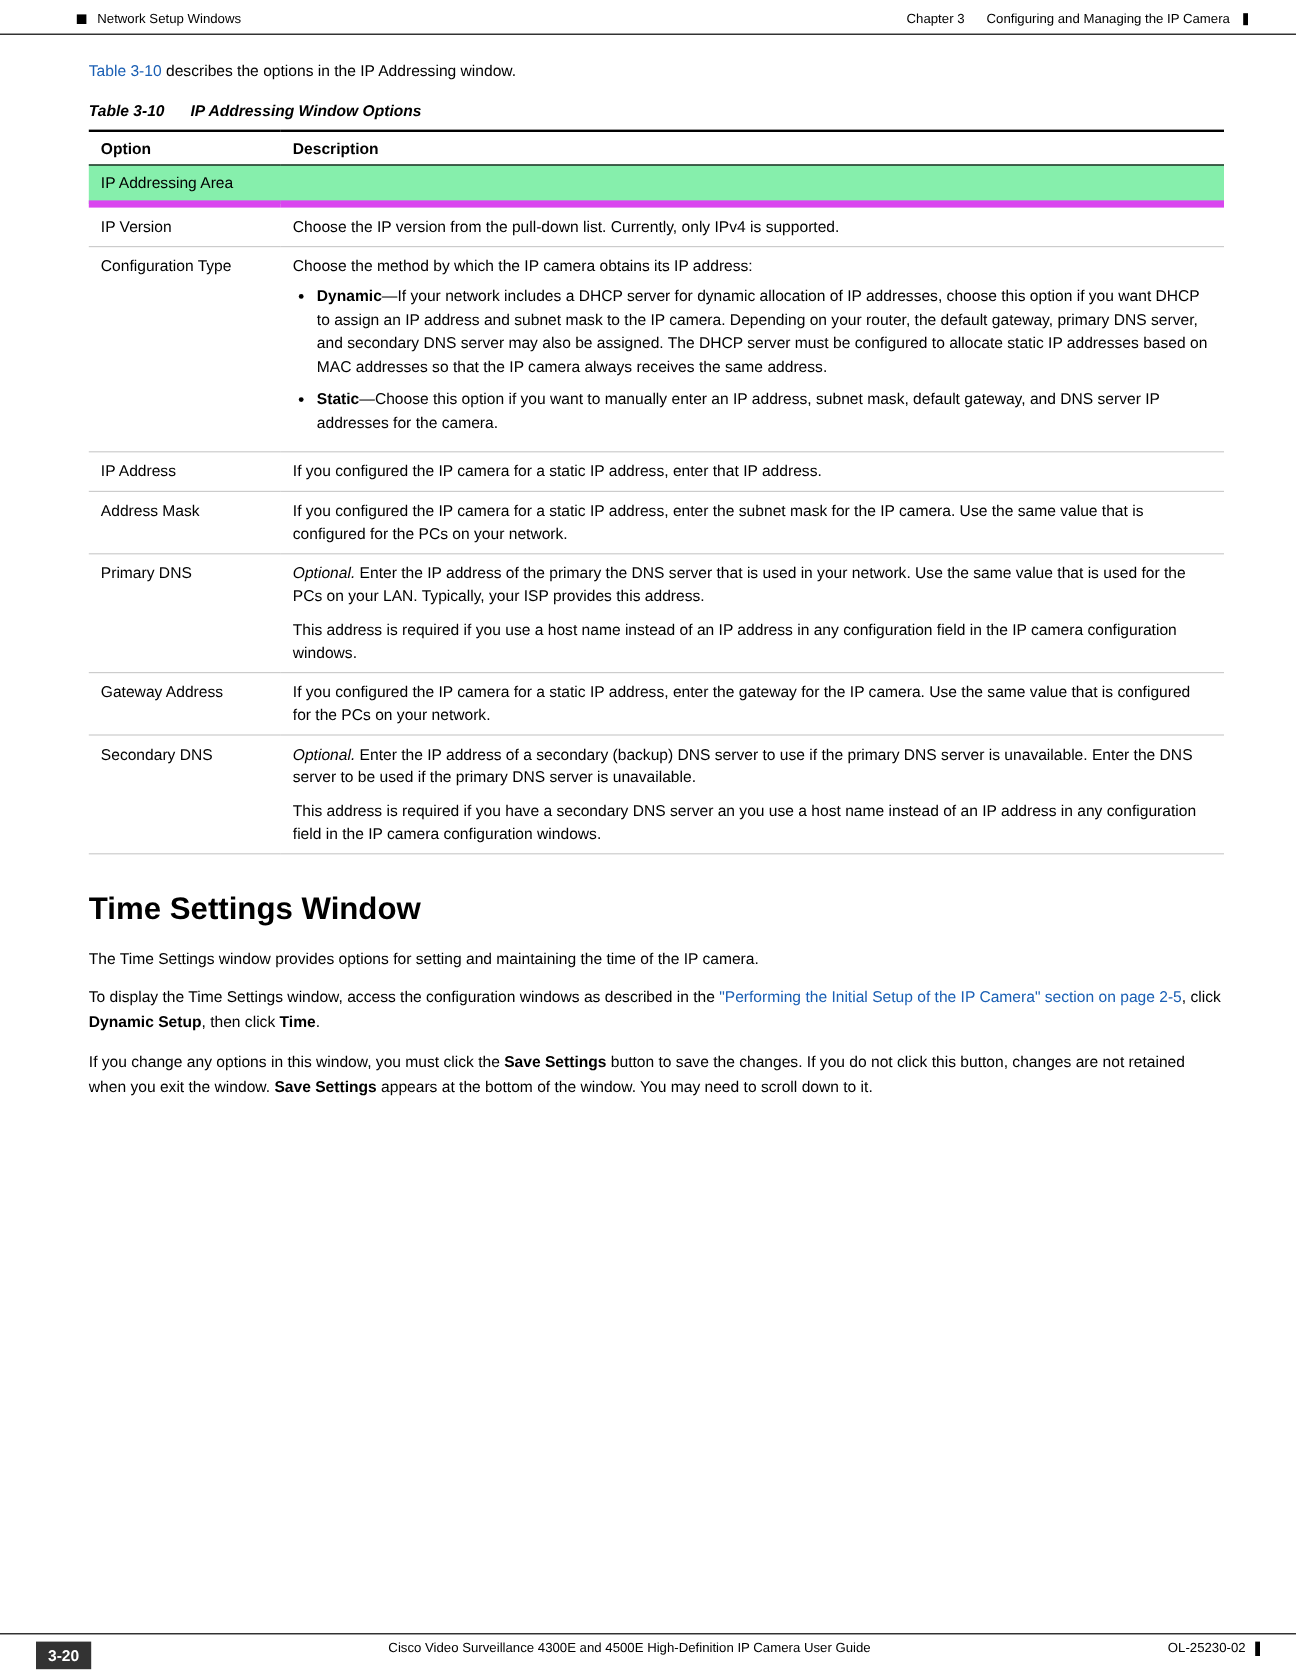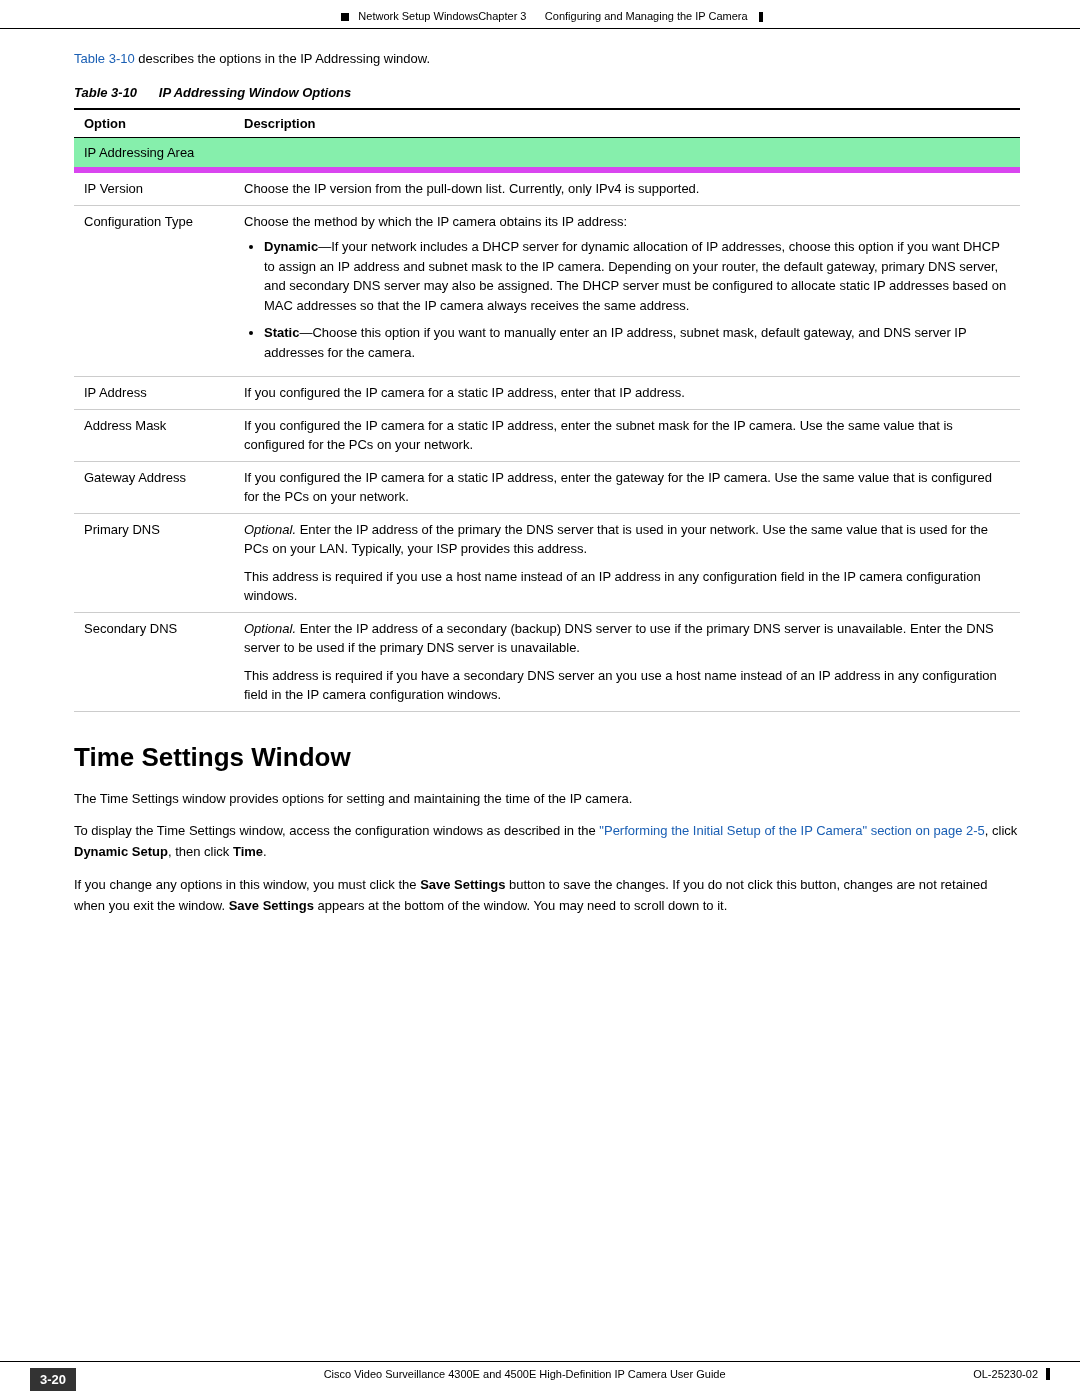--- a/index.html
+++ b/index.html
@@ -16,21 +16,21 @@
     .page-container {
       width: 1080px;
       min-height: 1397px;
       position: relative;
       padding: 0;
     }
 
     
     .page-header {
       display: flex;
-      justify-content: center;
+      justify-content: space-between;
       align-items: center;
       padding: 10px 40px 6px 64px;
       border-bottom: 1px solid #000;
       font-size: 11px;
     }
     .header-left {
       font-size: 11px;
     }
     .header-right {
       font-size: 11px;
@@ -256,37 +256,37 @@
           <td class="option-col">IP Address</td>
           <td class="desc-col">If you configured the IP camera for a static IP address, enter that IP address.</td>
         </tr>
 
         <tr>
           <td class="option-col">Address Mask</td>
           <td class="desc-col">If you configured the IP camera for a static IP address, enter the subnet mask for the IP camera. Use the same value that is configured for the PCs on your network.</td>
         </tr>
 
         <tr>
-          <td class="option-col">Gateway Address</td>
-          <td class="desc-col">If you configured the IP camera for a static IP address, enter the gateway for the IP camera. Use the same value that is configured for the PCs on your network.</td>
-        </tr>
-
-        <tr>
           <td class="option-col">Primary DNS</td>
           <td class="desc-col">
             <p style="margin-bottom:8px;line-height:1.5;">
               <span class="italic">Optional.</span> Enter the IP address of the primary the DNS server that is used in your network. Use the same value that is used for the PCs on your LAN. Typically, your ISP provides this address.
             </p>
             <p style="line-height:1.5;">
               This address is required if you use a host name instead of an IP address in any configuration field in the IP camera configuration windows.
             </p>
           </td>
         </tr>
 
         <tr>
+          <td class="option-col">Gateway Address</td>
+          <td class="desc-col">If you configured the IP camera for a static IP address, enter the gateway for the IP camera. Use the same value that is configured for the PCs on your network.</td>
+        </tr>
+
+        <tr>
           <td class="option-col">Secondary DNS</td>
           <td class="desc-col">
             <p style="margin-bottom:8px;line-height:1.5;">
               <span class="italic">Optional.</span> Enter the IP address of a secondary (backup) DNS server to use if the primary DNS server is unavailable. Enter the DNS server to be used if the primary DNS server is unavailable.
             </p>
             <p style="line-height:1.5;">
               This address is required if you have a secondary DNS server an you use a host name instead of an IP address in any configuration field in the IP camera configuration windows.
             </p>
           </td>
         </tr>

